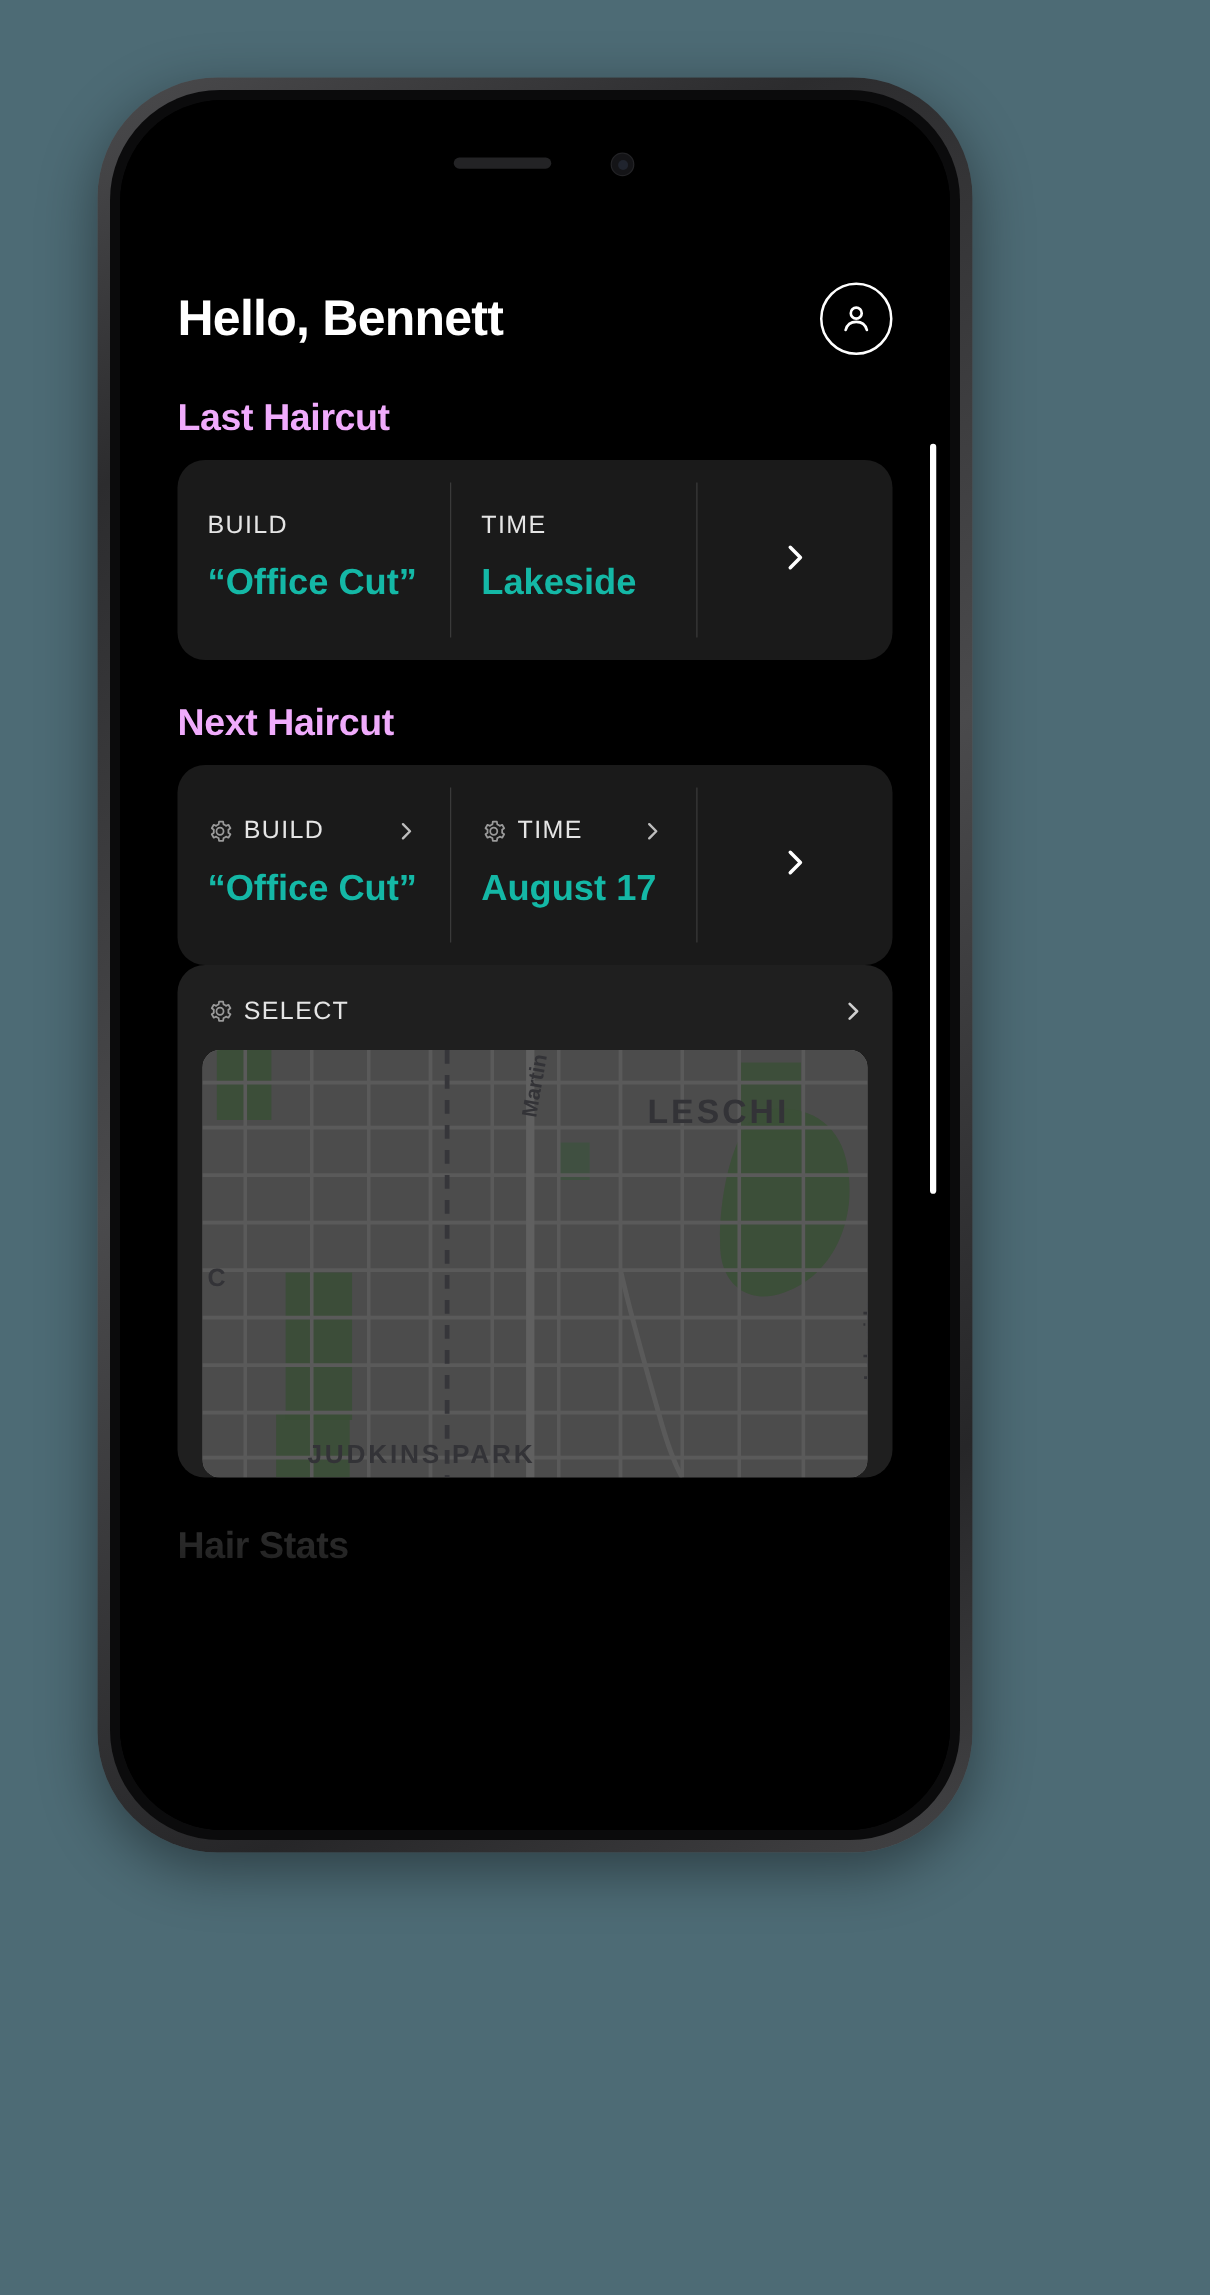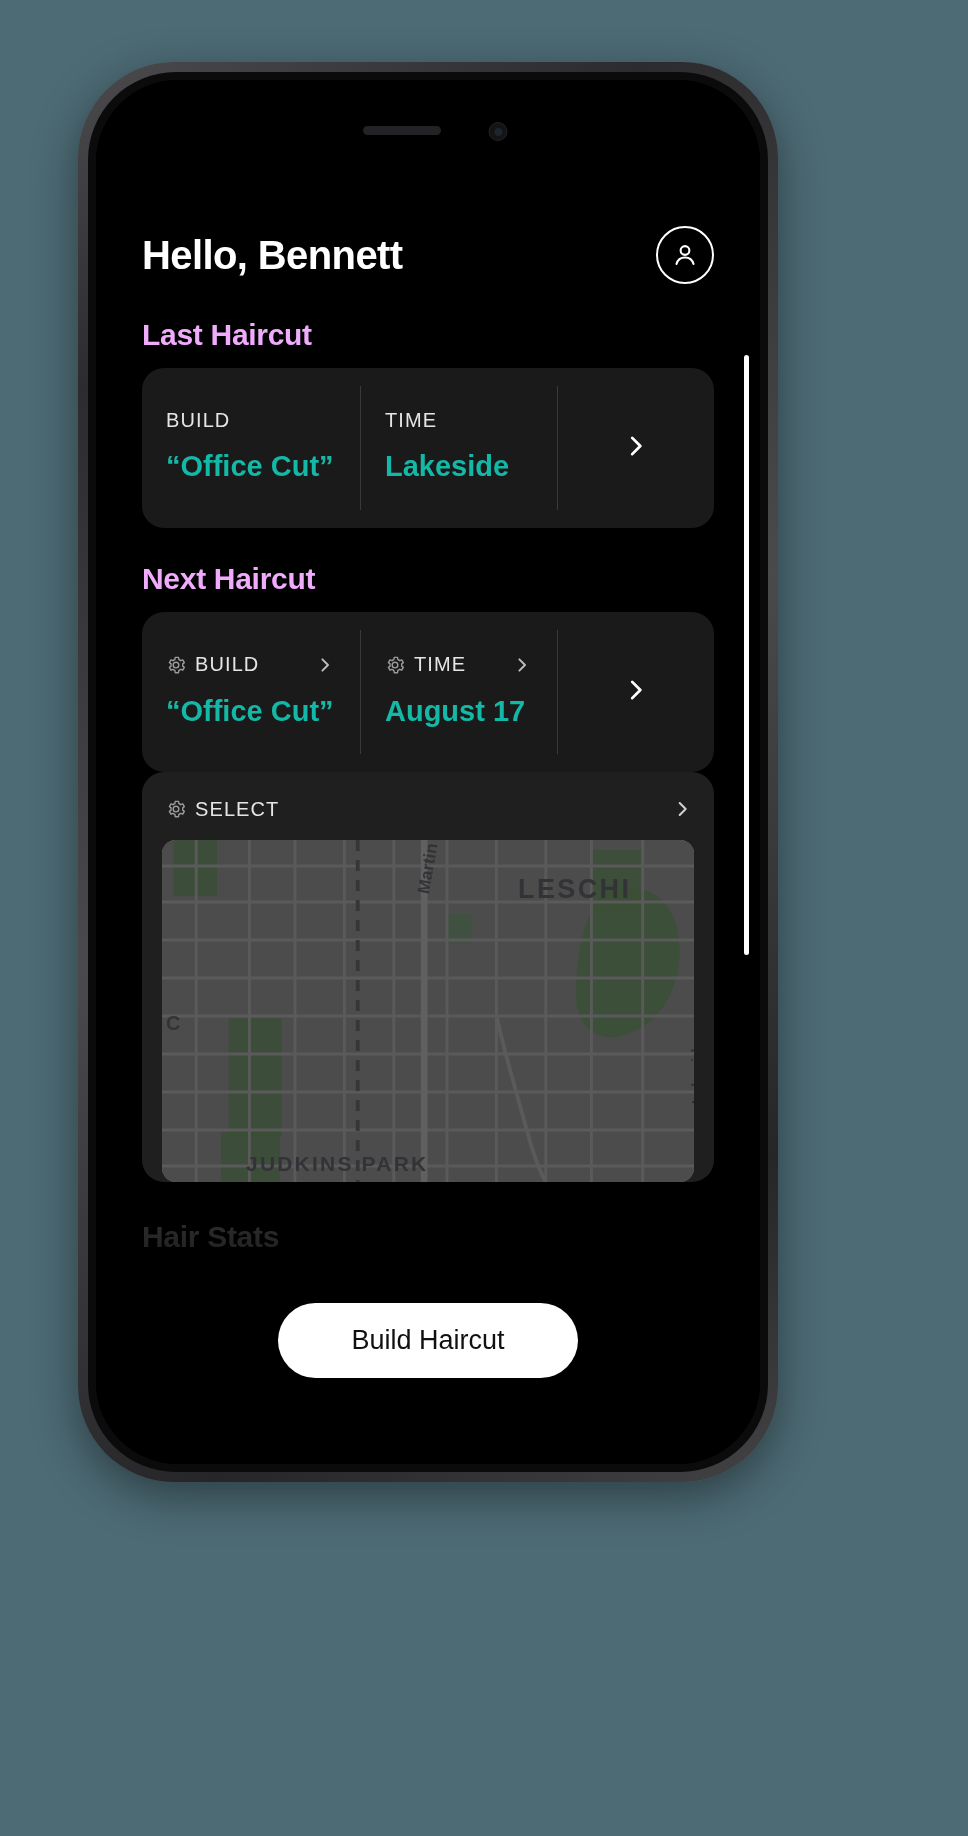--- a/index.html
+++ b/index.html
@@ -394,19 +394,18 @@
 
                 <div class="map-dim"></div>
               </div>
             </div>
 
             <div class="stats-title">Hair Stats</div>
           </div>
 
           <div class="scrollbar"></div>
           <div class="fade"></div>
-          <button class="cta">Build Haircut</button>
         </div>
 
       </div>
     </div>
   </div>
 </div>
 
 </body></html>

